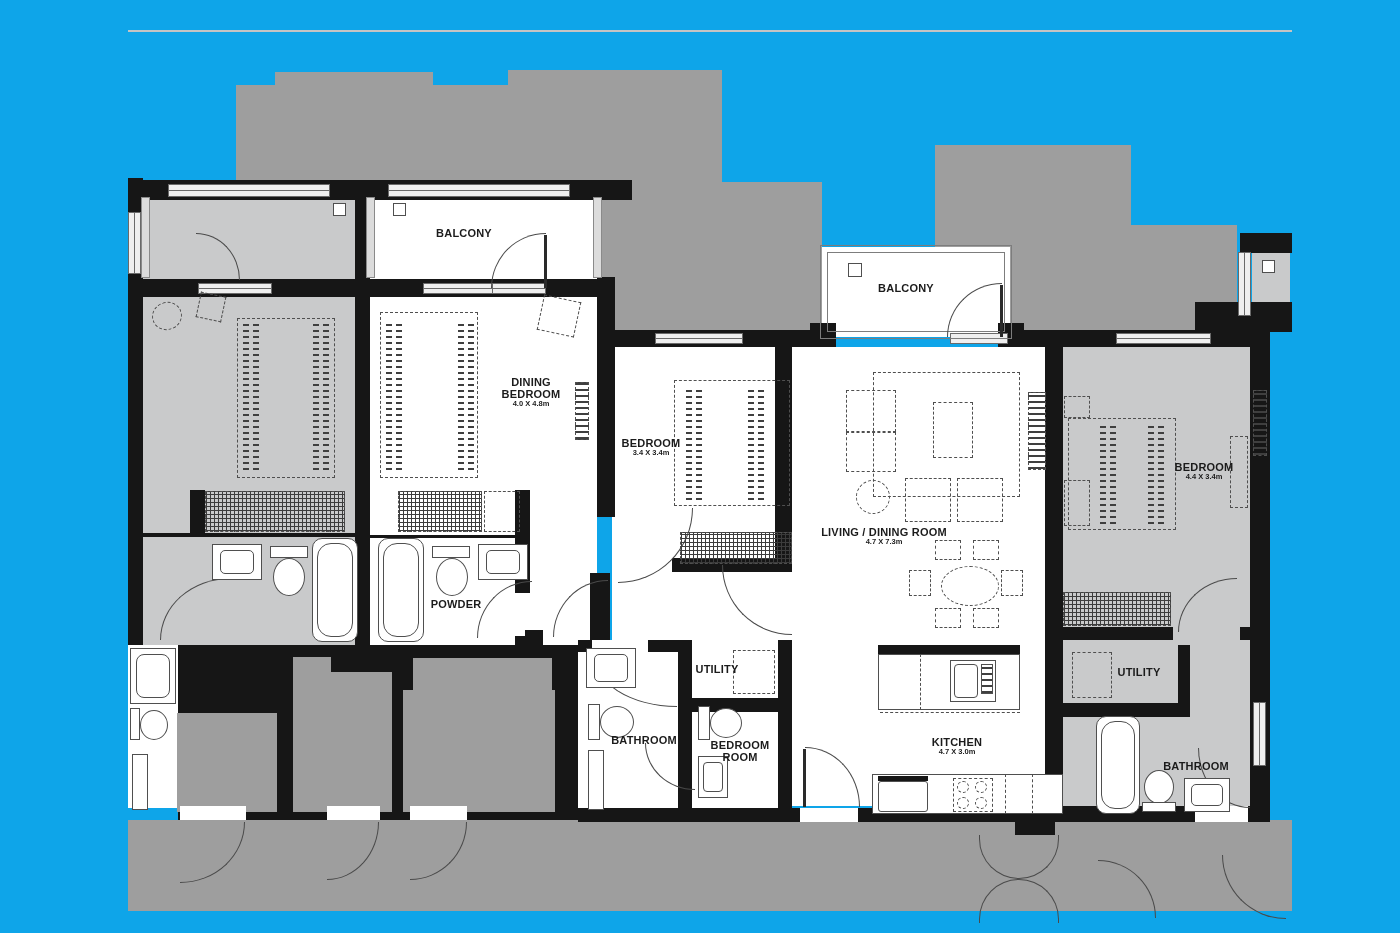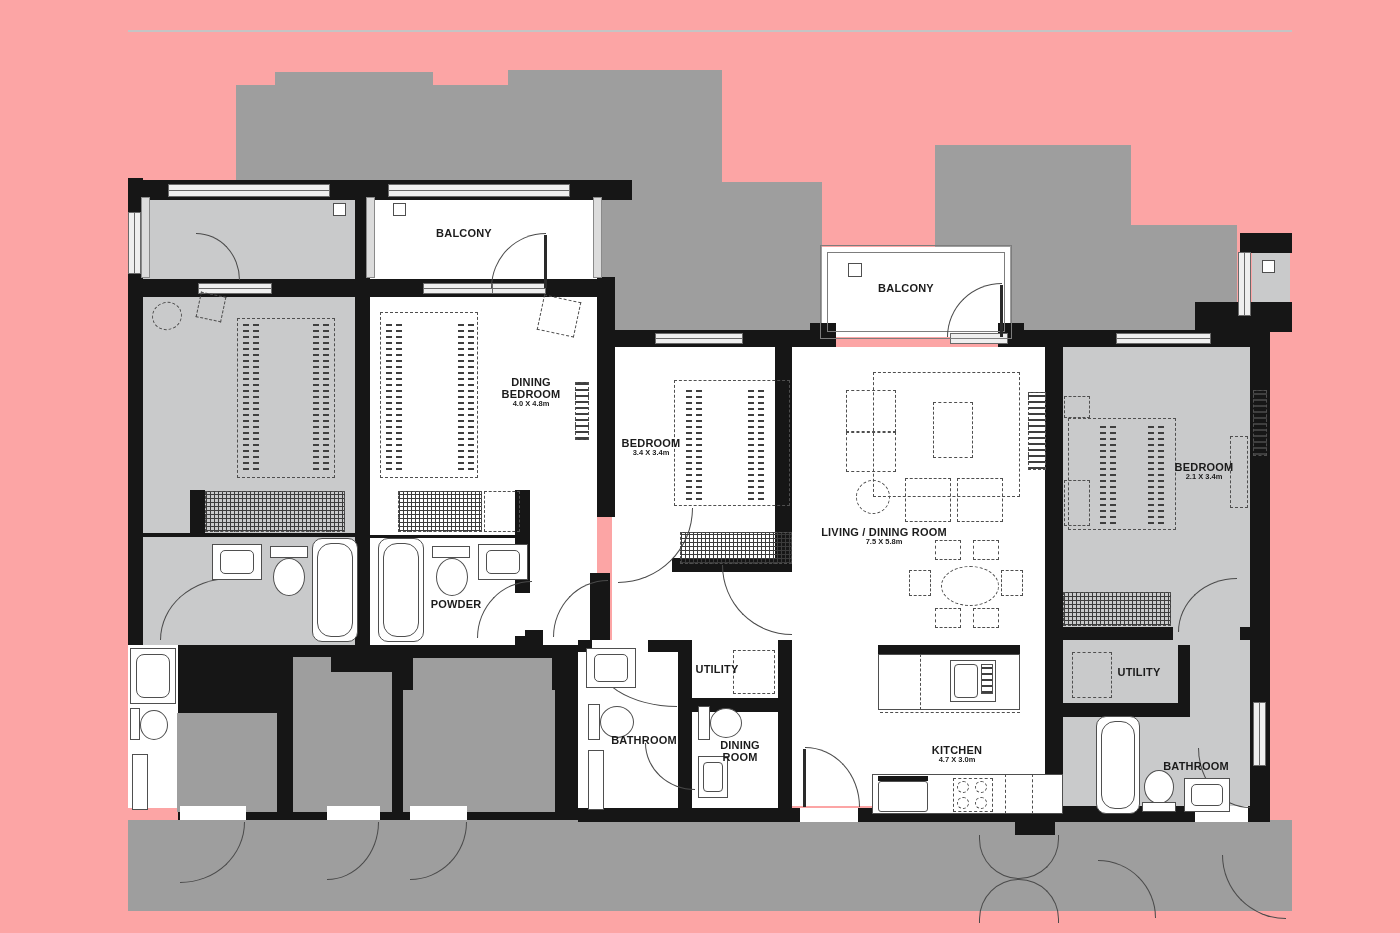--- a/index.html
+++ b/index.html
@@ -1,16 +1,16 @@
 <!DOCTYPE html>
 <html style="--wall: #161616; --context-mass: #9e9e9e; --corridor: #9e9e9e; --neighbor-unit-fill: #c9cacb; --featured-unit-fill: #ffffff; --window-fill: #efefef; --line: #4a4a4a; --label-text: #1b1b1b;"><head>
 <meta charset="utf-8">
 <style>
   html,body{margin:0;padding:0;background:#fff;}
-  .plan{position:relative;width:1400px;height:933px;background:#fca5a5;overflow:hidden;
+  .plan{position:relative;width:1400px;height:933px;background:#0ea5e9;overflow:hidden;
         font-family:"Liberation Sans",sans-serif;}
   .abs,.g,.u,.wh,.w,.corr,.core,.win-h,.win-v,.frame,.rail,.arc,.d,.ds,.hatch,.dcol,.lbl,.hair,.leaf
        {position:absolute;box-sizing:border-box;}
   .g{background:var(--context-mass,#9e9e9e);}
   .corr{background:var(--corridor,#9e9e9e);}
   .core{background:var(--context-mass,#9e9e9e);}
   .u{background:var(--neighbor-unit-fill,#c9cacb);}
   .wh{background:var(--featured-unit-fill,#ffffff);}
   .w{background:var(--wall,#161616);}
   .hair{background:#c4c4c4;}
@@ -284,41 +284,41 @@
   <div class="lbl wrap" style="left:531px;top:392px;width:92px;">
     <div>DINING BEDROOM</div>
     <div class="dim">4.0 X 4.8m</div>
   </div>
   <div class="lbl" style="left:651px;top:447px;">
     <div>BEDROOM</div>
     <div class="dim">3.4 X 3.4m</div>
   </div>
   <div class="lbl" style="left:884px;top:536px;">
     <div>LIVING / DINING ROOM</div>
-    <div class="dim">7.5 X 5.8m</div>
-  </div>
-  <div class="lbl" style="left:957px;top:746px;margin-top:8px;">
+    <div class="dim">4.7 X 7.3m</div>
+  </div>
+  <div class="lbl" style="left:957px;top:746px;">
     <div>KITCHEN</div>
     <div class="dim">4.7 X 3.0m</div>
   </div>
   <div class="lbl" style="left:456px;top:604px;">
     <div>POWDER</div>
   </div>
   <div class="lbl" style="left:644px;top:740px;">
     <div>BATHROOM</div>
   </div>
   <div class="lbl" style="left:717px;top:669px;">
     <div>UTILITY</div>
   </div>
   <div class="lbl wrap" style="left:740px;top:751px;width:62px;">
-    <div>DINING ROOM</div>
+    <div>BEDROOM ROOM</div>
   </div>
   <div class="lbl" style="left:1204px;top:471px;">
     <div>BEDROOM</div>
-    <div class="dim">2.1 X 3.4m</div>
+    <div class="dim">4.4 X 3.4m</div>
   </div>
   <div class="lbl" style="left:1139px;top:672px;">
     <div>UTILITY</div>
   </div>
   <div class="lbl" style="left:1196px;top:766px;">
     <div>BATHROOM</div>
   </div>
 
 </div>
 

